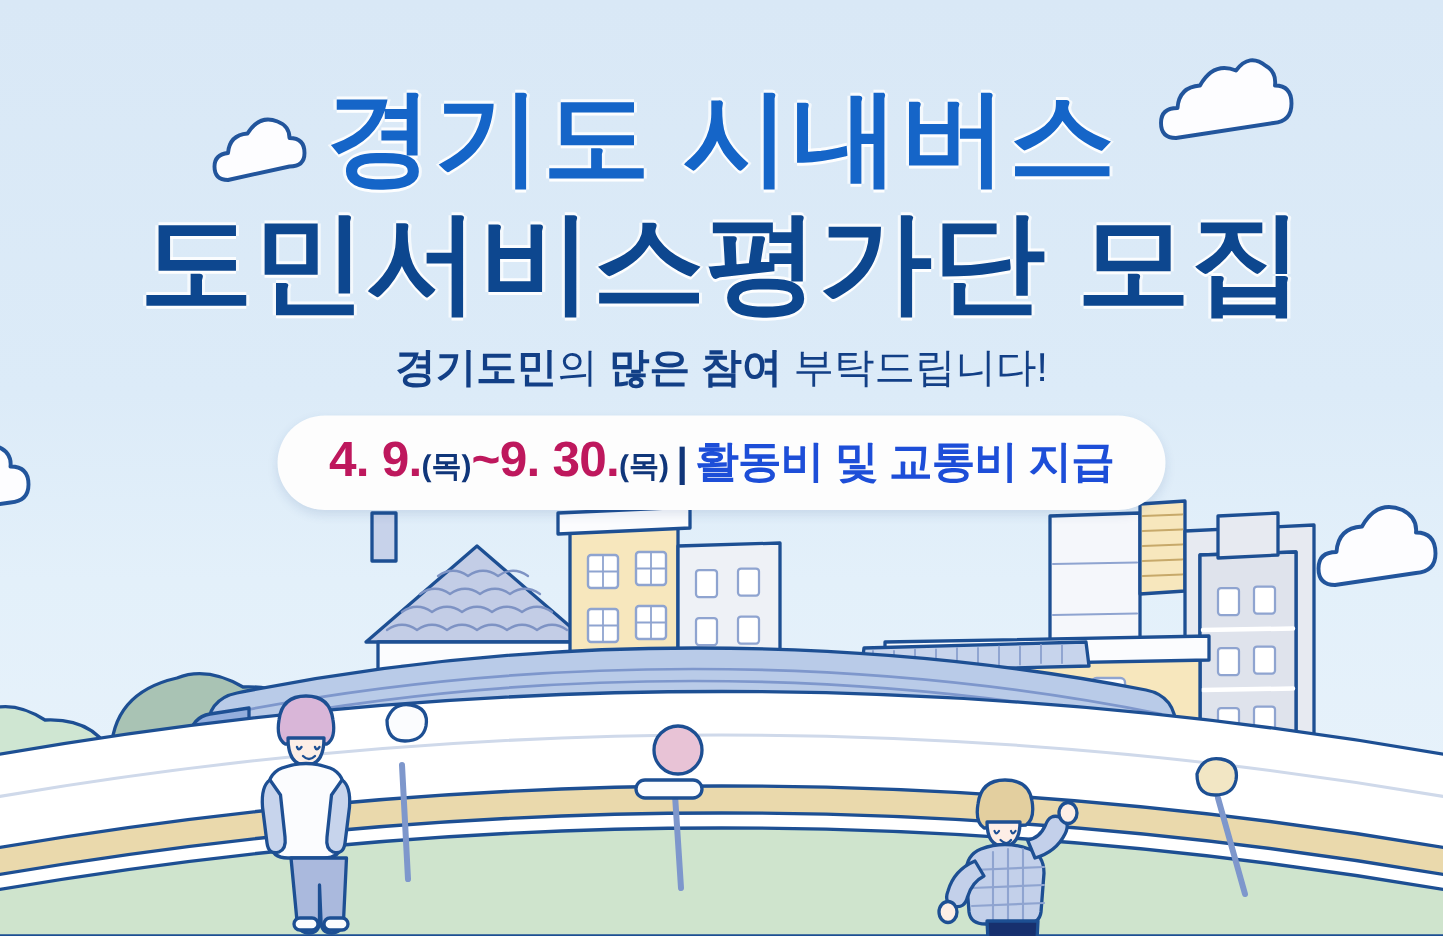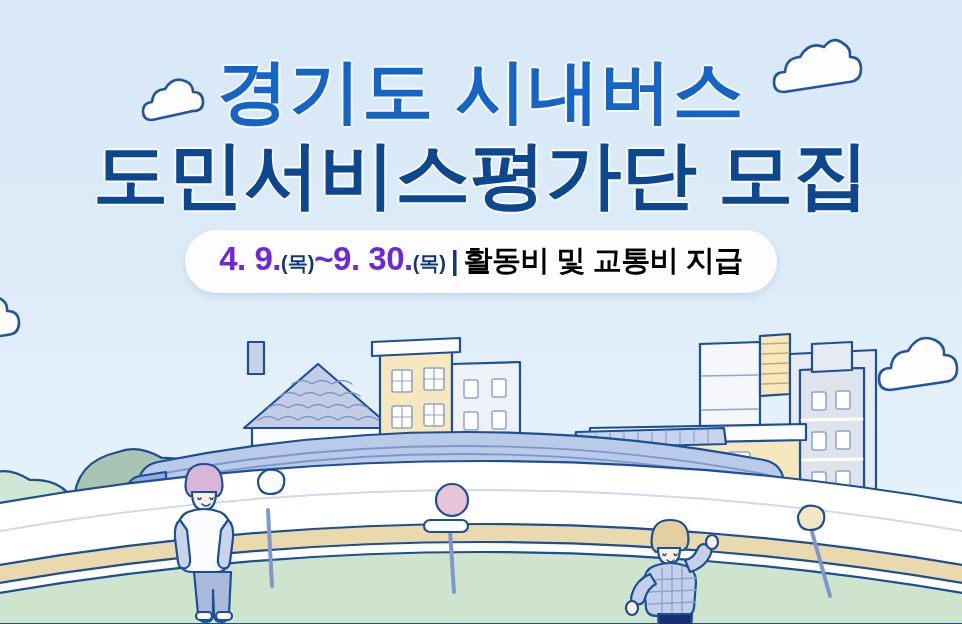--- a/index.html
+++ b/index.html
@@ -34,24 +34,24 @@
   .subline .hv{font-weight:bold;}
   .subline .lt{font-weight:normal;}
 
   .pill{
     display:inline-block;margin-top:18px;
     background:#fdfdfd;border-radius:40px;
     padding:10px 34px 12px 34px;
     box-shadow:0 3px 7px rgba(30,70,130,.13);
     white-space:nowrap;
   }
-  .pill .big{font-size:33px;font-weight:bold;color:#6d28d9;letter-spacing:-.5px;}
+  .pill .big{font-size:33px;font-weight:bold;color:#be185d;letter-spacing:-.5px;}
   .pill .day{font-size:20px;font-weight:bold;color:#10367a;}
   .pill .sep{font-size:27px;font-weight:bold;color:#10367a;padding:0 5px;}
-  .pill .tail{font-size:29px;font-weight:bold;color:#000000;letter-spacing:-.5px;}
+  .pill .tail{font-size:29px;font-weight:bold;color:#1d4ed8;letter-spacing:-.5px;}
 
   
   .scene{position:absolute;left:0;bottom:0;width:962px;height:300px;z-index:20;}
 </style>
 </head>
 <body>
 
 <div id="stage">
 
   <div class="sky">
@@ -74,20 +74,23 @@
           <path d="M890 390 q-11 0 -11 -11 q0 -11 12 -11 q1 -16 17 -17 q10 -18 27 -11 q10 5 9 15 q13 0 13 14 q0 12 -13 13 z"></path>
         </g>
       </g>
     </svg>
   </div>
 
   <div class="textblock">
     <div class="title-l1">경기도 시내버스</div>
     <div class="title-l2">도민서비스평가단 모집</div>
 
+    <div class="subline">
+      <span class="hv">경기도민</span><span class="lt">의</span><span class="hv"> 많은 참여</span><span class="lt"> 부탁드립니다!</span>
+    </div>
 
     <div>
       <div class="pill">
         <span class="big">4. 9.</span><span class="day">(목)</span><span class="big">~</span><span class="big">9. 30.</span><span class="day">(목)</span><span class="sep">|</span><span class="tail">활동비 및 교통비 지급</span>
       </div>
     </div>
   </div>
 
   <div class="scene">
   <svg width="962" height="300" viewBox="0 0 962 300" style="display:block;">

